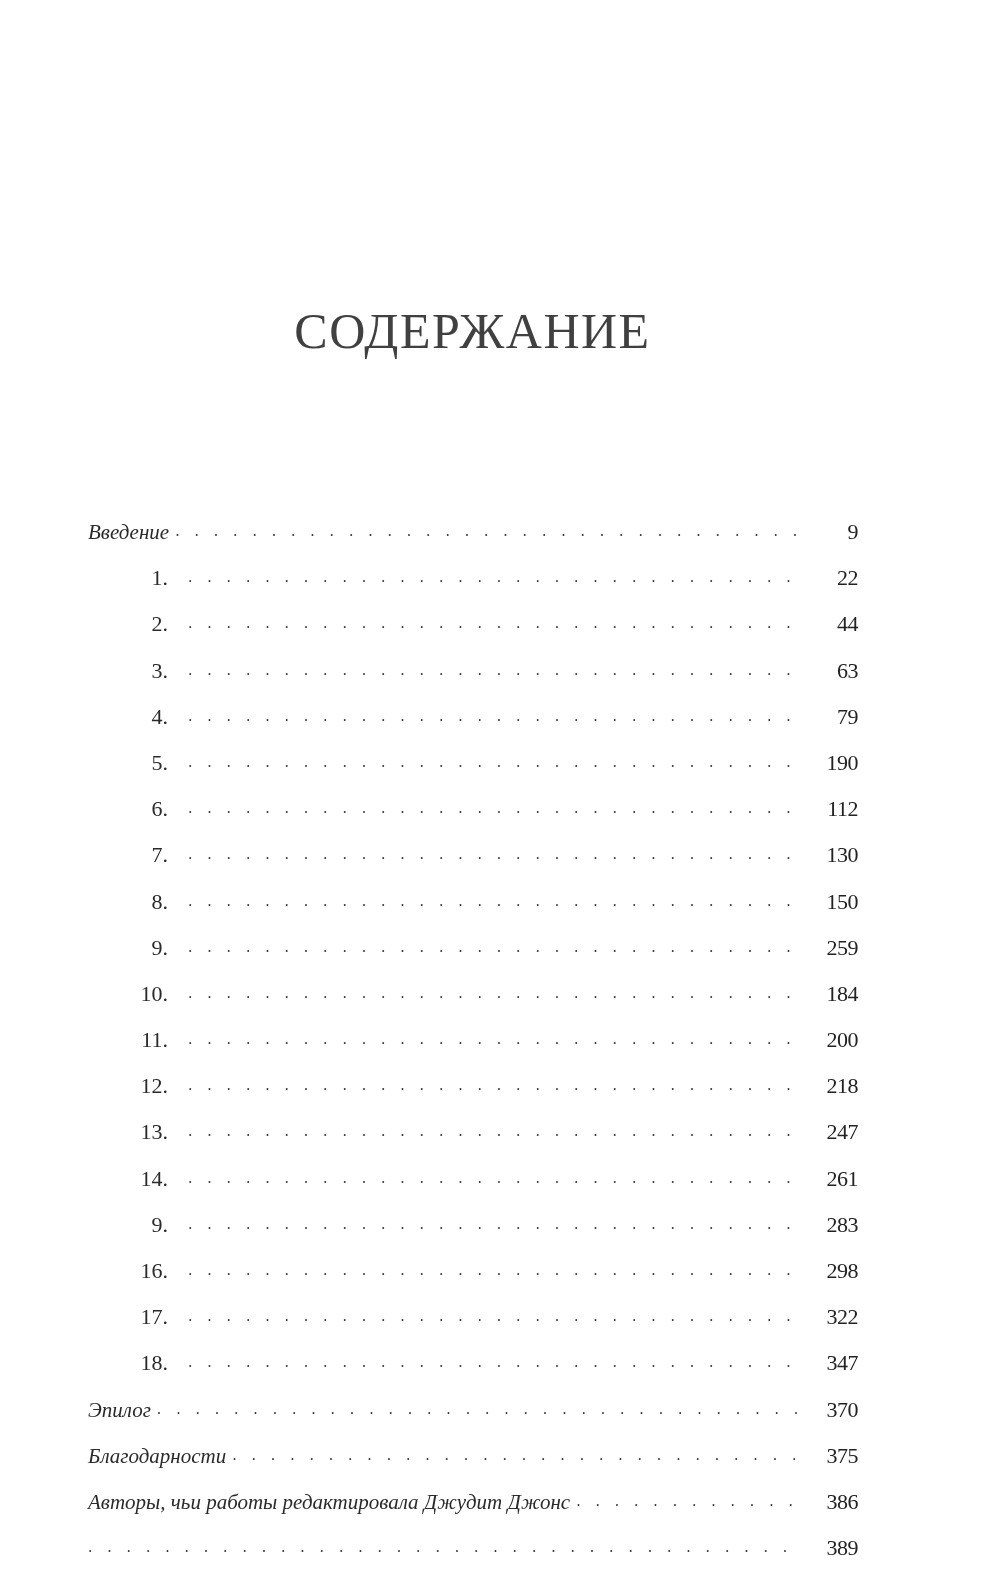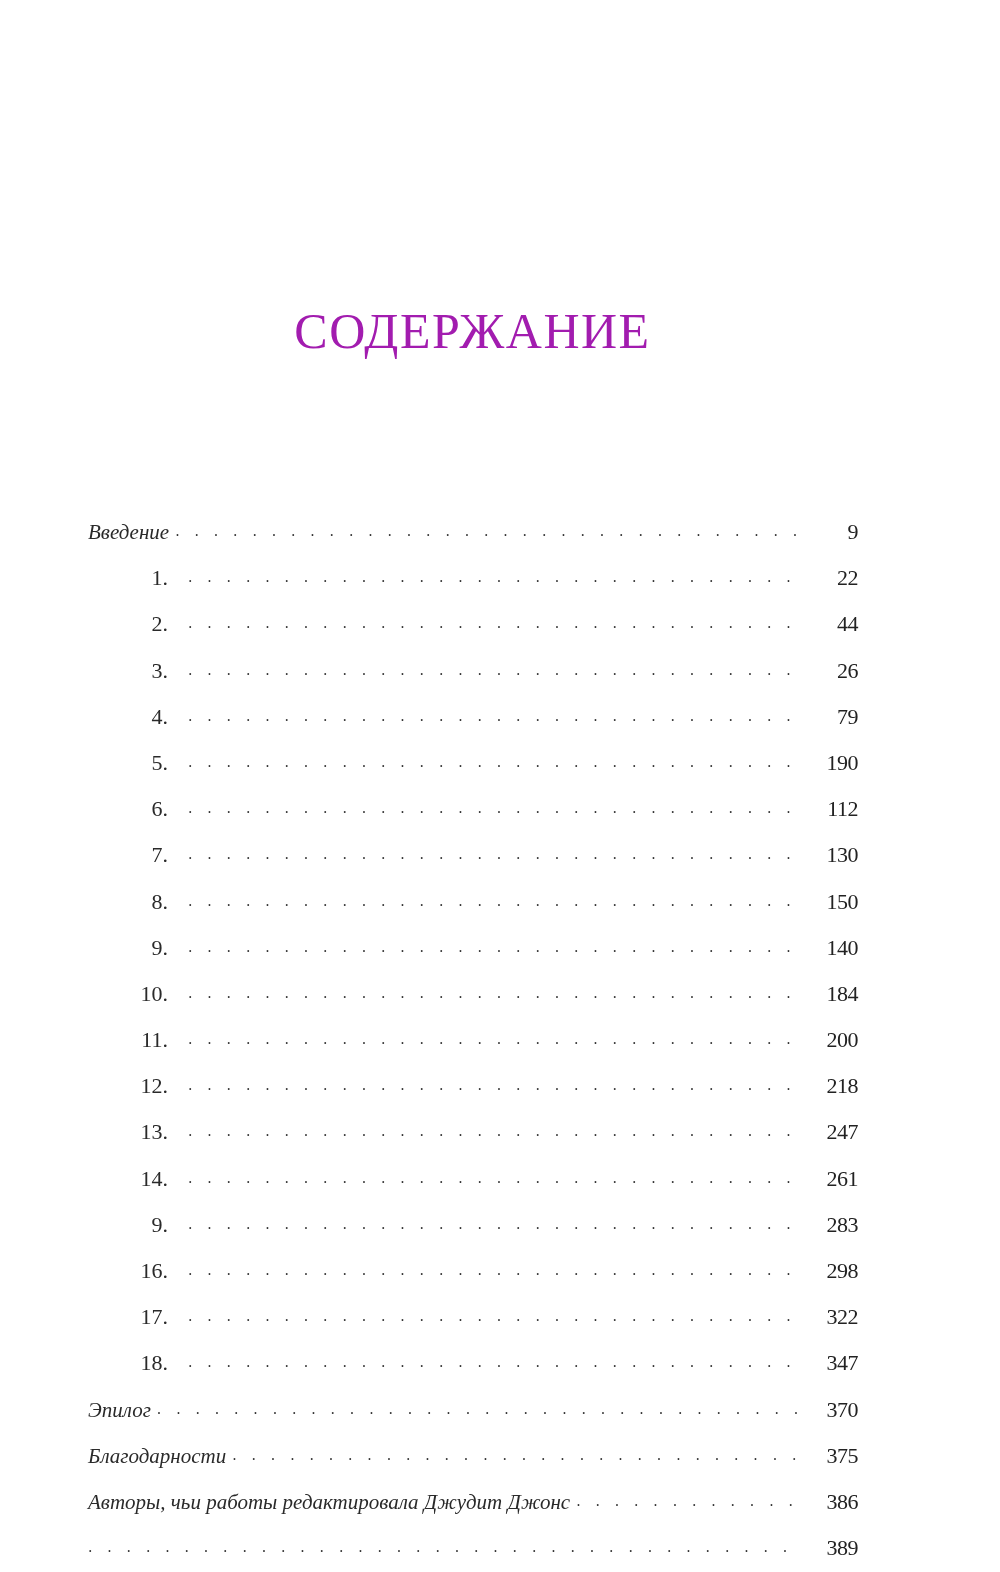--- a/index.html
+++ b/index.html
@@ -17,21 +17,21 @@
     }
     .page-title {
       position: absolute;
       top: 302px;
       left: 0;
       width: 945px;
       text-align: center;
       font-family: "Liberation Serif", "DejaVu Serif", serif;
       font-size: 50px;
       letter-spacing: 1.5px;
-      color: #a21caf;
+      color: #404040;
       font-weight: normal;
       margin: 0;
     }
     .toc {
       position: absolute;
       top: 505px;
       left: 88px;
       width: 770px;
     }
     .toc-row {
@@ -100,21 +100,21 @@
       <span class="toc-page">22</span>
     </div>
     <div class="toc-row">
       <span class="toc-label chapter">2.</span>
       <span class="toc-leader"></span>
       <span class="toc-page">44</span>
     </div>
     <div class="toc-row">
       <span class="toc-label chapter">3.</span>
       <span class="toc-leader"></span>
-      <span class="toc-page">26</span>
+      <span class="toc-page">63</span>
     </div>
     <div class="toc-row">
       <span class="toc-label chapter">4.</span>
       <span class="toc-leader"></span>
       <span class="toc-page">79</span>
     </div>
     <div class="toc-row">
       <span class="toc-label chapter">5.</span>
       <span class="toc-leader"></span>
       <span class="toc-page">190</span>
@@ -130,21 +130,21 @@
       <span class="toc-page">130</span>
     </div>
     <div class="toc-row">
       <span class="toc-label chapter">8.</span>
       <span class="toc-leader"></span>
       <span class="toc-page">150</span>
     </div>
     <div class="toc-row">
       <span class="toc-label chapter">9.</span>
       <span class="toc-leader"></span>
-      <span class="toc-page">140</span>
+      <span class="toc-page">259</span>
     </div>
     <div class="toc-row">
       <span class="toc-label chapter">10.</span>
       <span class="toc-leader"></span>
       <span class="toc-page">184</span>
     </div>
     <div class="toc-row">
       <span class="toc-label chapter">11.</span>
       <span class="toc-leader"></span>
       <span class="toc-page">200</span>

